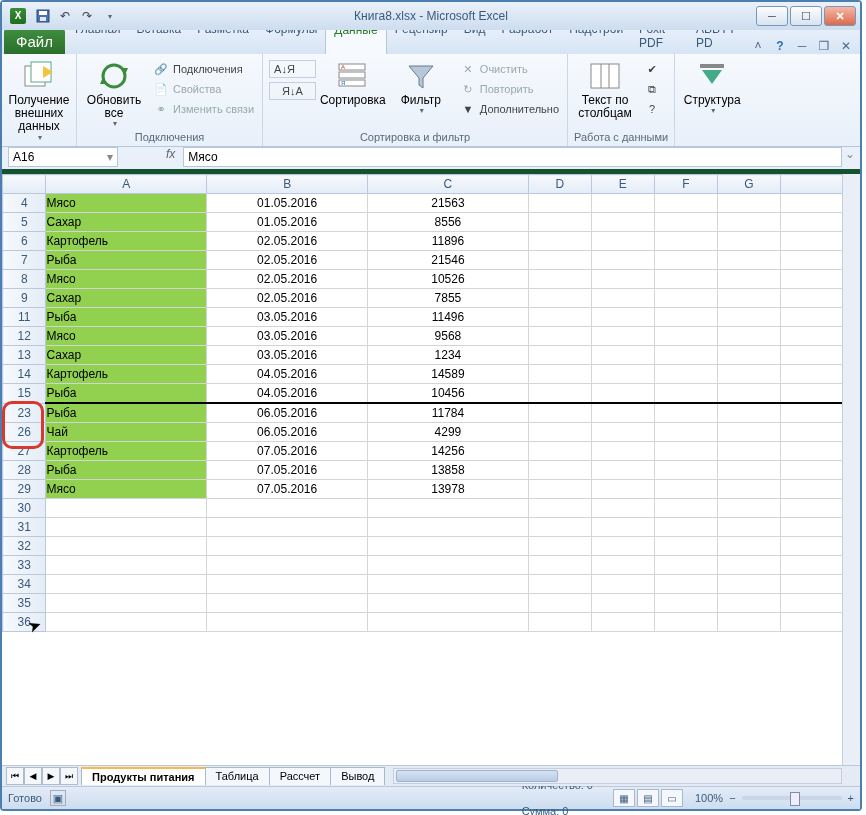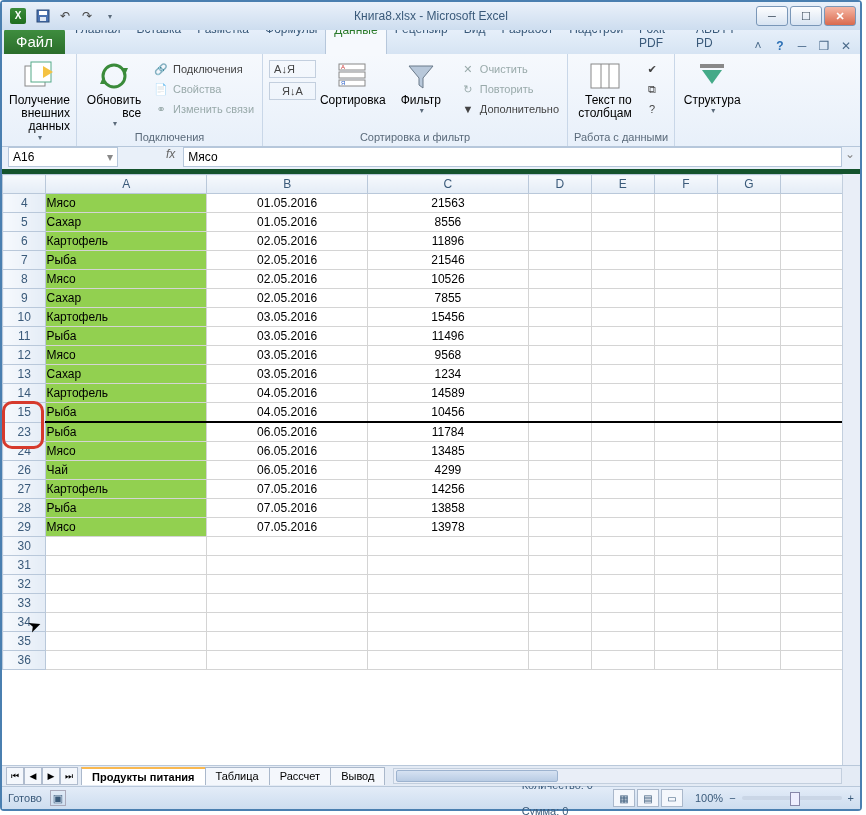--- a/index.html
+++ b/index.html
@@ -62,21 +62,21 @@
   .ribbon-right span{width:16px;height:16px;display:inline-flex;align-items:center;justify-content:center;}
   
   .ribbon {
     background:linear-gradient(#f6f9fd,#e8f0fa);
     border-bottom:1px solid #b6c7db;
     display:flex; height:92px;
   }
   .rgroup { border-right:1px solid #c9d7e8; padding:2px 6px 0 6px; display:flex; flex-direction:column;}
   .rgroup .body{flex:1; display:flex; align-items:flex-start; gap:6px;}
   .rgroup .label{ text-align:center; font-size:11px; color:#5a6a7a; padding:2px 0 3px 0;}
-  .bigbtn { display:flex; flex-direction:column; align-items:center; justify-content:flex-start; width:62px; padding-top:4px; text-align:right; line-height:1.1;}
+  .bigbtn { display:flex; flex-direction:column; align-items:center; justify-content:flex-start; width:62px; padding-top:4px; text-align:center; line-height:1.1;}
   .bigbtn .ico{ width:32px;height:32px; margin-bottom:2px; display:flex;align-items:center;justify-content:center;}
   .smallstack { display:flex; flex-direction:column; gap:2px; padding-top:4px;}
   .smallbtn { display:flex; align-items:center; gap:4px; font-size:11px; color:#444; padding:1px 2px;}
   .smallbtn .ic{width:16px;height:16px;display:inline-flex;align-items:center;justify-content:center;}
   .dimmed{color:#9aa;}
   .drop::after{content:"▾"; font-size:8px; margin-left:2px; color:#5a6a7a;}
   
   .namebox-row{
     height:22px; background:#e9f0f9; border-bottom:5px solid #14532d;
     display:flex; 
@@ -437,31 +437,20 @@
                 <td class="cell-a">Сахар</td>
                 <td class="cell-b">02.05.2016</td>
                 <td class="cell-c">7855</td>
                 <td></td>
                 <td></td>
                 <td></td>
                 <td></td>
                 <td></td>
               </tr>
               <tr>
-                <th class="rowhdr">10</th>
-                <td class="cell-a">Картофель</td>
-                <td class="cell-b">03.05.2016</td>
-                <td class="cell-c">15456</td>
-                <td></td>
-                <td></td>
-                <td></td>
-                <td></td>
-                <td></td>
-              </tr>
-              <tr>
                 <th class="rowhdr">11</th>
                 <td class="cell-a">Рыба</td>
                 <td class="cell-b">03.05.2016</td>
                 <td class="cell-c">11496</td>
                 <td></td>
                 <td></td>
                 <td></td>
                 <td></td>
                 <td></td>
               </tr>
@@ -507,31 +496,20 @@
                 <td></td>
                 <td></td>
                 <td></td>
                 <td></td>
               </tr>
               <tr class="thicktop">
                 <th class="rowhdr">23</th>
                 <td class="cell-a">Рыба</td>
                 <td class="cell-b">06.05.2016</td>
                 <td class="cell-c">11784</td>
-                <td></td>
-                <td></td>
-                <td></td>
-                <td></td>
-                <td></td>
-              </tr>
-              <tr>
-                <th class="rowhdr">24</th>
-                <td class="cell-a">Мясо</td>
-                <td class="cell-b">06.05.2016</td>
-                <td class="cell-c">13485</td>
                 <td></td>
                 <td></td>
                 <td></td>
                 <td></td>
                 <td></td>
               </tr>
               <tr>
                 <th class="rowhdr">26</th>
                 <td class="cell-a">Чай</td>
                 <td class="cell-b">06.05.2016</td>

